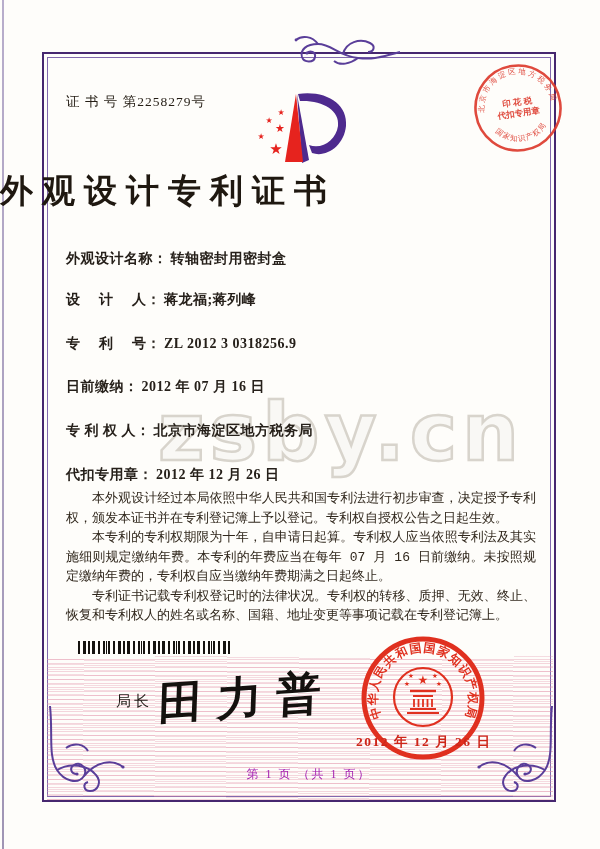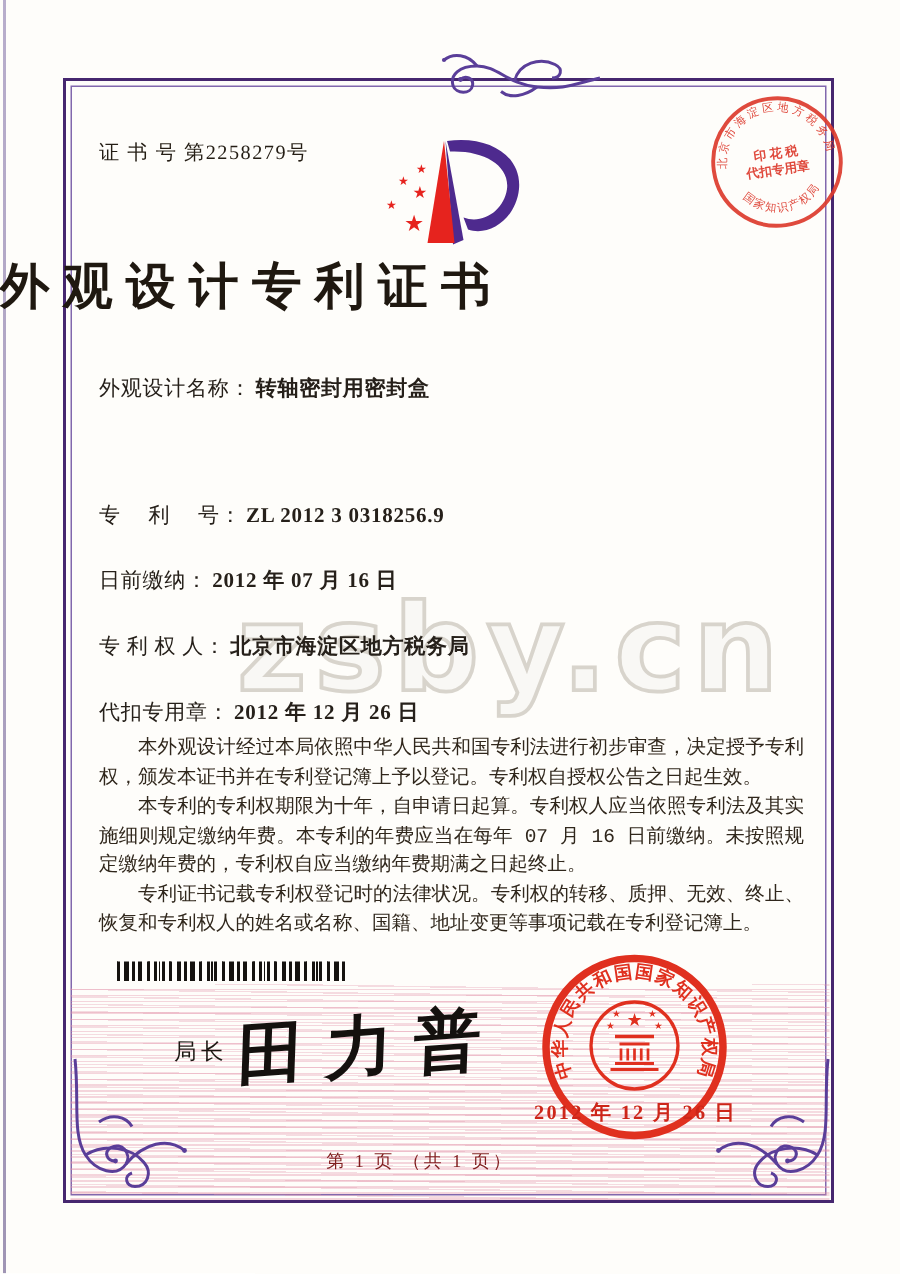--- a/index.html
+++ b/index.html
@@ -20,39 +20,39 @@
   .guilloche{position:absolute;left:47px;top:656px;width:506px;height:144px;
     background:
       repeating-linear-gradient(0.8deg, rgba(224,141,165,.30) 0 1px, transparent 1px 5px),
       repeating-linear-gradient(0deg, rgba(228,148,170,.38) 0 1px, transparent 1px 4px);
   }
   .cert-no{position:absolute;left:66px;top:93px;font-size:13.5px;letter-spacing:1px;color:#241d14;}
   .logo{position:absolute;left:256px;top:90px;}
   .doc-title{position:absolute;left:0;top:169px;width:100%;text-align:left;
     font-size:33px;font-weight:bold;letter-spacing:9px;color:#1f1810;}
   .row{position:absolute;left:66px;font-size:14px;color:#26201a;letter-spacing:.5px;white-space:nowrap;}
-  .row .lab{font-weight:400;text-align:center;}
+  .row .lab{font-weight:700;text-align:center;}
   .row .val{font-weight:bold;margin-left:3px;}
   .r1{top:250px}.r2{top:291px}.r3{top:335px}.r4{top:378px}.r5{top:422px}.r6{top:466px}
   .paras{position:absolute;left:66px;top:489px;width:470px;
     font-size:13px;line-height:19.5px;color:#30271c;text-align:justify;}
   .paras p{margin:0;text-indent:2em;font-family:Liberation Mono, monospace;}
   .barcode{position:absolute;left:78px;top:641px;width:152px;height:13px;
     background:
       repeating-linear-gradient(90deg,#15120f 0 2px,transparent 2px 5px),
       repeating-linear-gradient(90deg,#15120f 0 1px,transparent 1px 7px);
   }
   .sig-title{position:absolute;left:116px;top:692px;font-size:15px;letter-spacing:3px;color:#1c1712;}
   .sig-name{position:absolute;left:158px;top:668px;font-size:45px;font-weight:bold;
     letter-spacing:14px;color:#14110e;transform:rotate(-4deg) skewX(-6deg);white-space:nowrap;}
   .seal{position:absolute;left:352px;top:628px;}
   .seal-date{position:absolute;left:356px;top:733px;font-size:13.5px;font-weight:bold;
     letter-spacing:1.5px;color:#cd2619;white-space:nowrap;}
   .footer{position:absolute;left:0;top:766px;width:560px;text-align:center;
-    font-size:12px;letter-spacing:2px;color:#7f1d1d;}
+    font-size:12px;letter-spacing:2px;color:#a21caf;padding-left:29px;}
   .tax-stamp{position:absolute;left:468px;top:58px;transform:rotate(-8deg);opacity:.92;}
   .watermark{position:absolute;left:158px;top:386px;
     font-family:"DejaVu Sans","Liberation Sans",sans-serif;
     font-size:80px;font-weight:bold;letter-spacing:5px;
     color:rgba(0,0,0,0.02);-webkit-text-stroke:2.5px #d8d4cc;white-space:nowrap;}
   .flourish{position:absolute;}
   .fl-top{left:288px;top:30px;}
   .fl-bl{left:44px;top:704px;}
   .fl-br{left:476px;top:704px;transform:scaleX(-1);}
   svg{display:block;}
@@ -102,20 +102,23 @@
       <text font-size="7.5" fill="#dd3b2e" letter-spacing="1">
         <textPath href="#taxBot" startOffset="50%" text-anchor="middle">国家知识产权局</textPath>
       </text>
     </svg>
   </div>
 
   <div class="doc-title">外观设计专利证书</div>
 
   <div class="row r1">
     <span class="lab">外观设计名称：</span><span class="val">转轴密封用密封盒</span>
+  </div>
+  <div class="row r2">
+    <span class="lab">设　 计　 人：</span><span class="val">蒋龙福;蒋列峰</span>
   </div>
   <div class="row r3">
     <span class="lab">专　 利　 号：</span><span class="val">ZL 2012 3 0318256.9</span>
   </div>
   <div class="row r4">
     <span class="lab">日前缴纳：</span><span class="val">2012 年 07 月 16 日</span>
   </div>
   <div class="row r5">
     <span class="lab">专 利 权 人：</span><span class="val">北京市海淀区地方税务局</span>
   </div>

